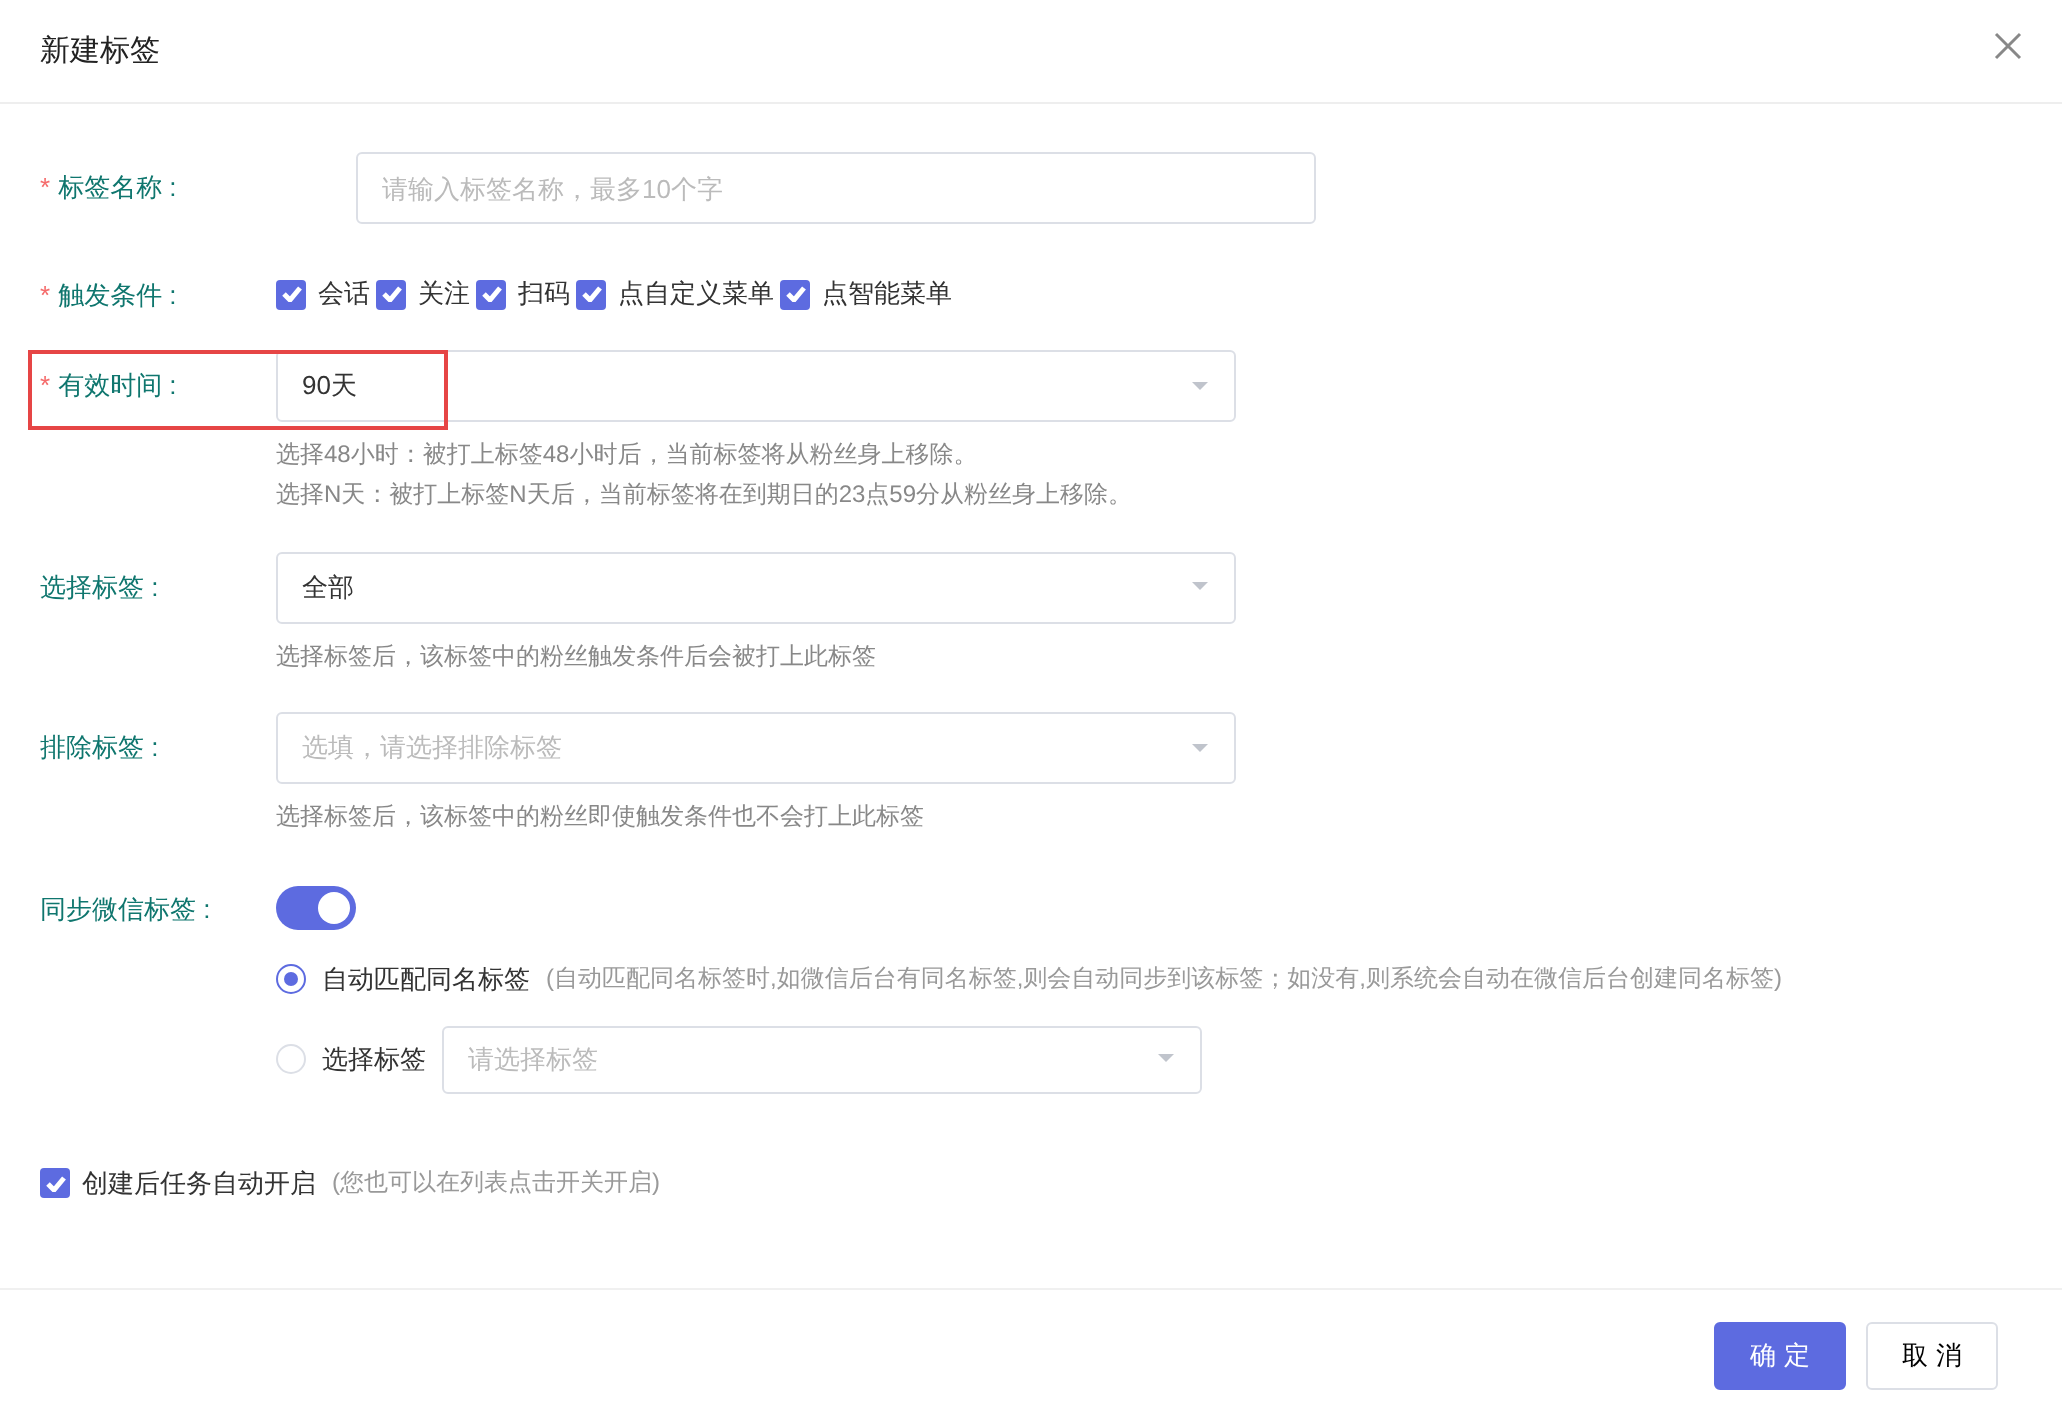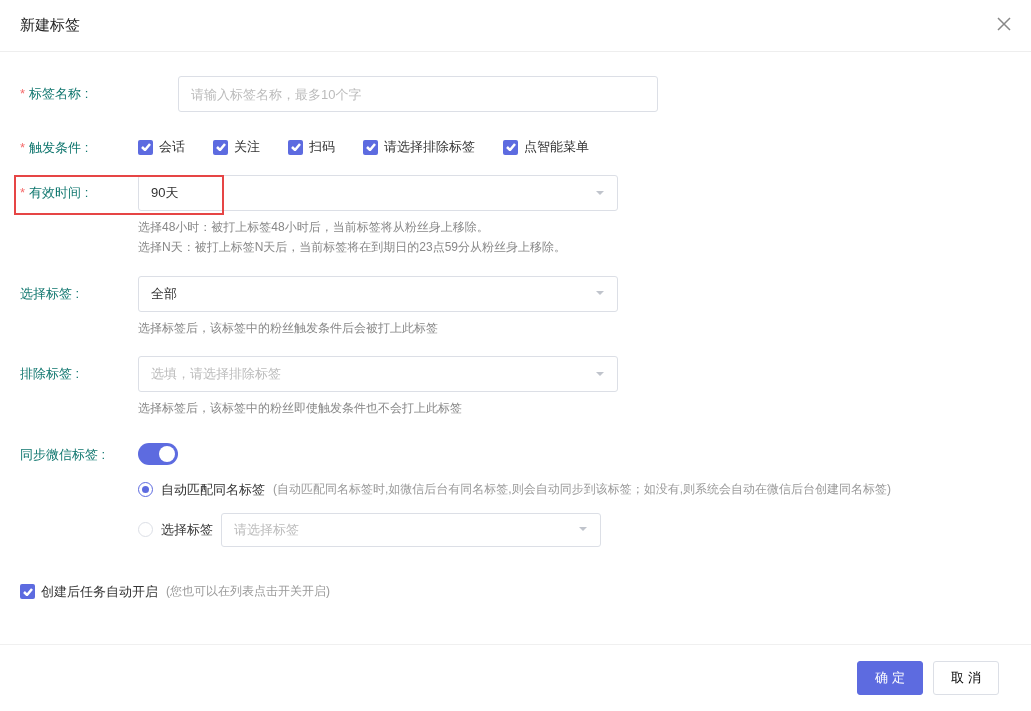--- a/index.html
+++ b/index.html
@@ -85,21 +85,21 @@
       cursor: pointer;
       background: #fff;
     }
     .select .value { color: #333; }
     .select .placeholder { color: #bbb; }
     .select .arrow { color: #c0c4cc; }
     .arrow svg { width: 10px; height: 10px; fill: #c0c4cc; }
     .checkbox-row {
       display: flex;
       align-items: flex-end;
-      gap: 28px;
+      gap: 3px;
       padding-top: 8px;
     }
     .checkbox {
       display: flex;
       align-items: center;
       cursor: pointer;
     }
     .chk-box {
       width: 15px;
       height: 15px;
@@ -256,21 +256,21 @@
                 </svg>
               </span>
             <span class="chk-label">扫码</span>
           </label>
           <label class="checkbox">
             <span class="chk-box">
                 <svg viewBox="0 0 10 8">
                   <path d="M1 4 L4 7 L9 1"></path>
                 </svg>
               </span>
-            <span class="chk-label">请选择排除标签</span>
+            <span class="chk-label">点自定义菜单</span>
           </label>
           <label class="checkbox">
             <span class="chk-box">
                 <svg viewBox="0 0 10 8">
                   <path d="M1 4 L4 7 L9 1"></path>
                 </svg>
               </span>
             <span class="chk-label">点智能菜单</span>
           </label>
         </div>

